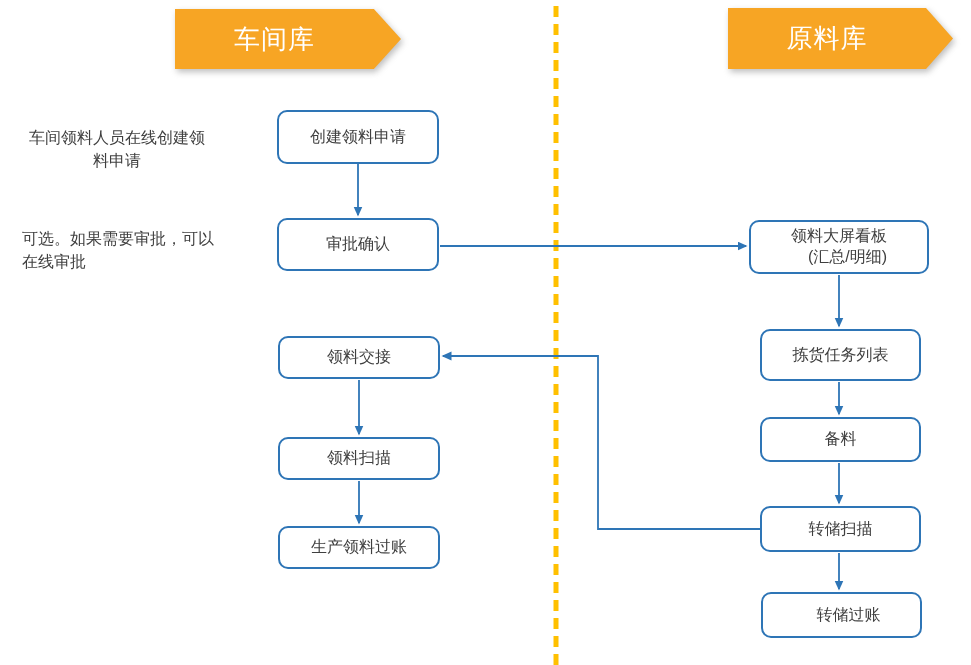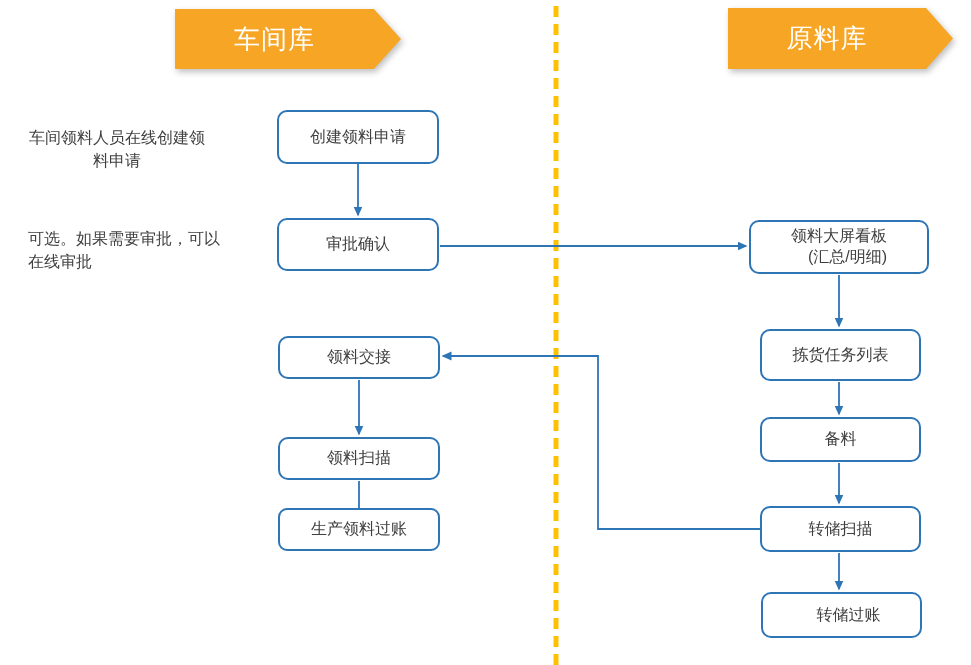--- a/index.html
+++ b/index.html
@@ -89,27 +89,27 @@
       <span>车间库</span>
     </div>
   </div>
   <div class="banner-wrap" style="left:728px; top:8px; width:225px; height:61px;text-align:center;">
     <div class="banner">
       <span>原料库</span>
     </div>
   </div>
 
   <div class="annotation" style="left:22px; top:126px; width:190px;text-align:center;">车间领料人员在线创建领料申请</div>
-  <div class="annotation" style="left:28px; top:227px; width:192px;">可选。如果需要审批，可以在线审批</div>
+  <div class="annotation" style="left:22px; top:227px; width:192px;">可选。如果需要审批，可以在线审批</div>
 
   <div class="node" style="left:277px; top:110px; width:162px; height:54px;">创建领料申请</div>
   <div class="node" style="left:277px; top:218px; width:162px; height:53px;">审批确认</div>
   <div class="node" style="left:278px; top:336px; width:162px; height:43px;">领料交接</div>
   <div class="node" style="left:278px; top:437px; width:162px; height:43px;">领料扫描</div>
-  <div class="node" style="left:278px; top:508px; width:162px; height:43px;border-radius:9px;">生产领料过账</div>
+  <div class="node" style="left:278px; top:526px; width:162px; height:43px;">生产领料过账</div>
 
   <div class="node" style="left:749px; top:220px; width:180px; height:54px;">领料大屏看板
 (汇总/明细)</div>
   <div class="node" style="left:760px; top:329px; width:161px; height:52px;">拣货任务列表</div>
   <div class="node" style="left:760px; top:417px; width:161px; height:45px;">备料</div>
   <div class="node" style="left:760px; top:506px; width:161px; height:46px;">转储扫描</div>
   <div class="node" style="left:761px; top:592px; width:161px; height:46px;padding-left:14px;">转储过账</div>
 
 </div>
 

